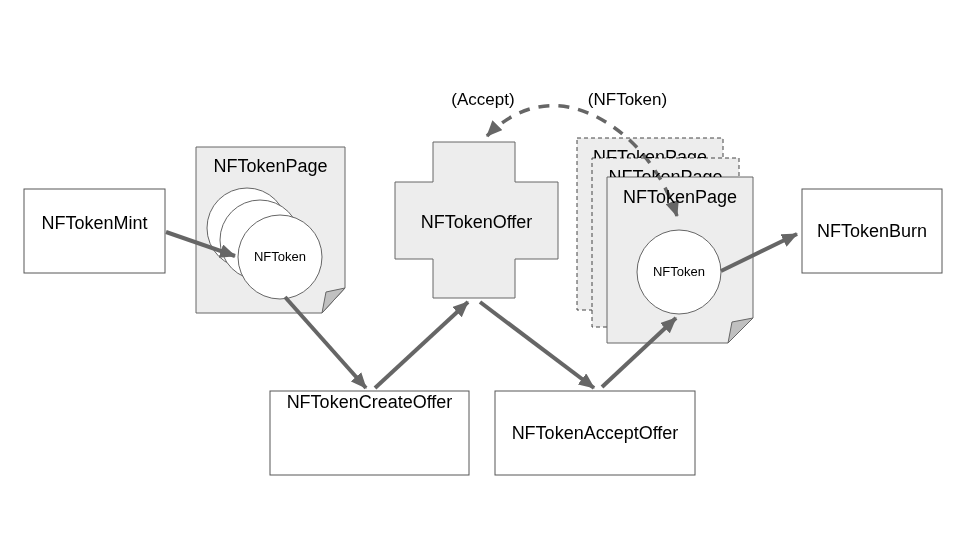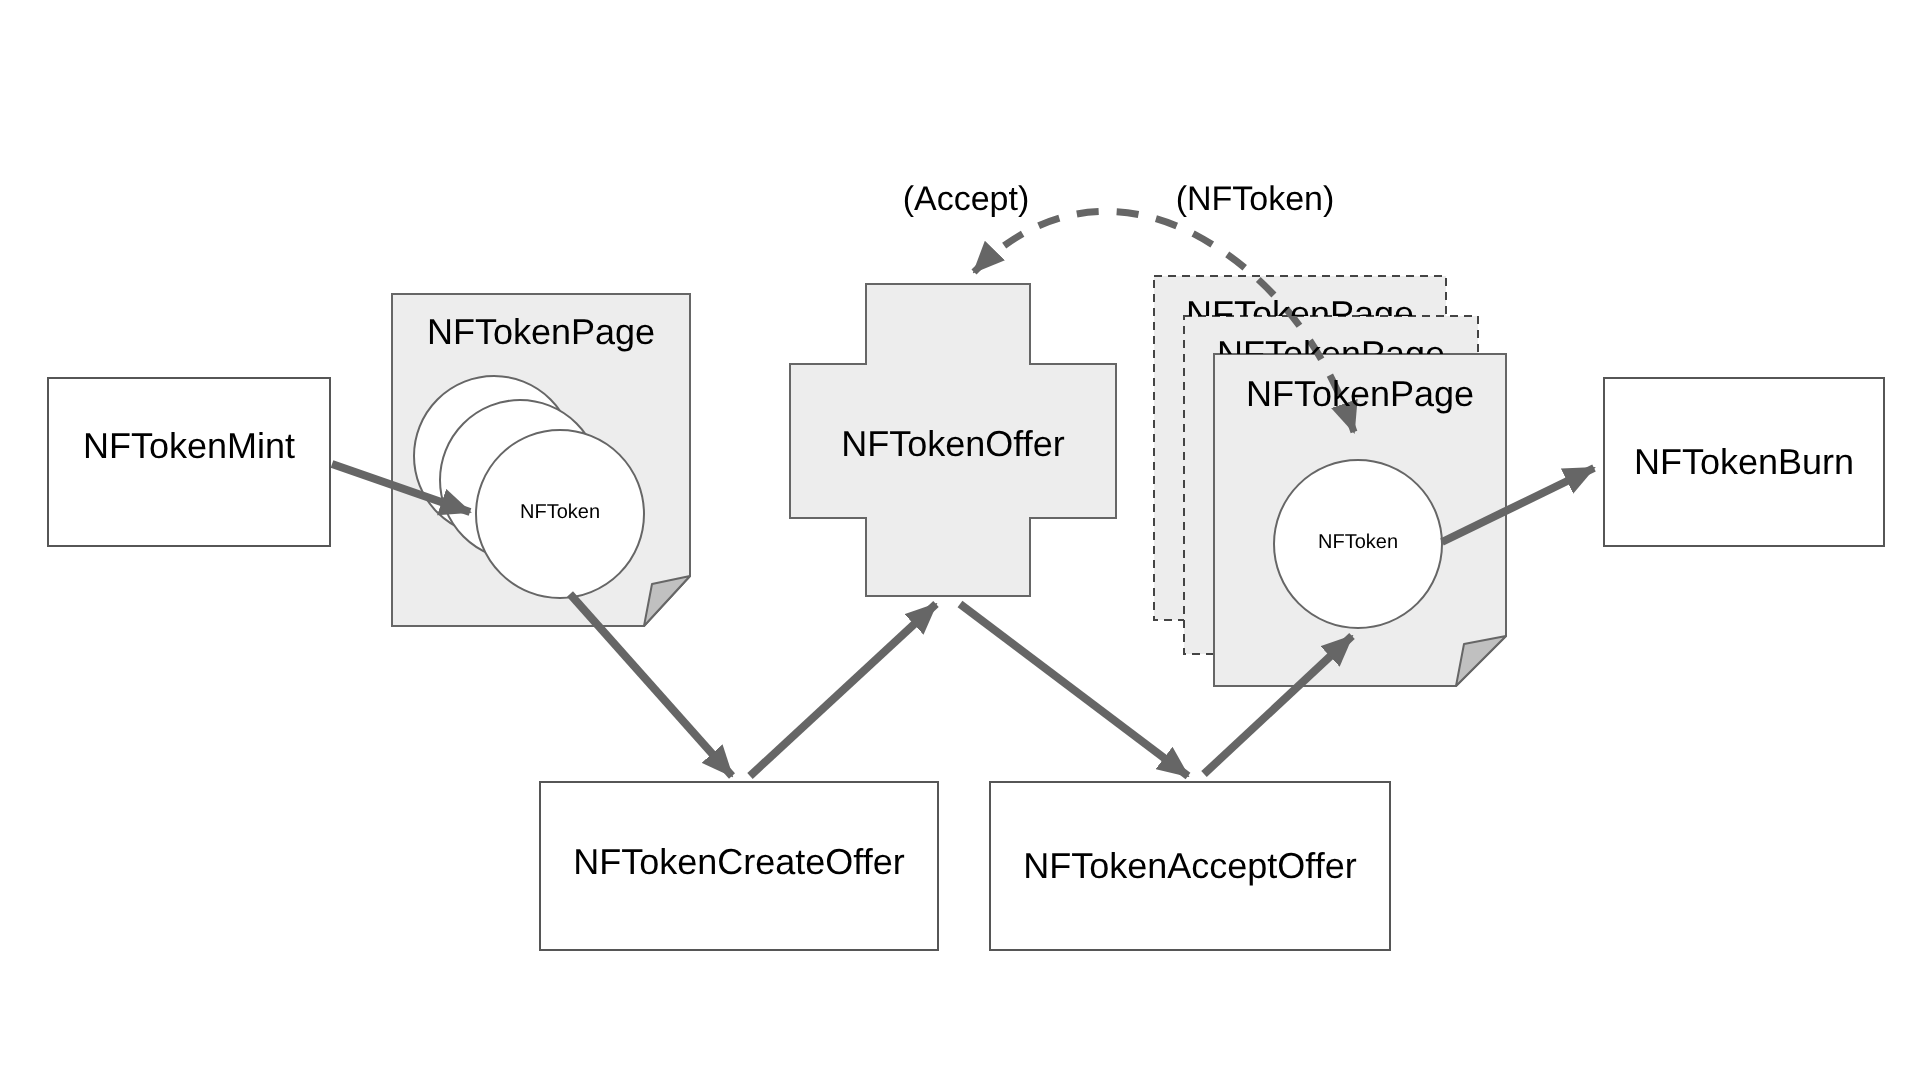--- a/index.html
+++ b/index.html
@@ -5,21 +5,21 @@
   html,body{margin:0;padding:0;background:#ffffff;}
   #stage{
     position:relative;width:960px;height:540px;background:#ffffff;overflow:hidden;
     font-family:"Liberation Sans", sans-serif;color:#000;
   }
   #shapes{position:absolute;left:0;top:0;width:960px;height:540px;}
   .lbl{position:absolute;display:flex;align-items:center;justify-content:center;
        text-align:center;font-size:18px;line-height:20px;color:#000;}
   .box-label{font-size:18px;}
   .page-title{font-size:18px;}
-  .token-label{font-size:10px;line-height:10px;}
+  .token-label{font-size:13px;line-height:10px;}
   .annot{font-size:17px;}
   .clip-title{position:absolute;overflow:hidden;text-align:center;font-size:18px;}
   .clip-title span{display:block;line-height:20px;}
 </style>
 </head>
 <body>
 
 <div id="stage">
 
   <svg id="shapes" width="960" height="540" viewBox="0 0 960 540" xmlns="http://www.w3.org/2000/svg">
@@ -75,19 +75,19 @@
   </div>
 
   <div class="clip-title" style="left:592px;top:158px;width:147px;height:19px;">
     <span style="margin-top:9px;">NFTokenPage</span>
   </div>
 
   <div class="lbl page-title" style="left:607px;top:186px;width:146px;height:22px;">NFTokenPage</div>
 
   <div class="lbl token-label" style="left:637px;top:265px;width:84px;height:14px;">NFToken</div>
 
-  <div class="lbl box-label" style="left:270px;top:397px;width:199px;height:68px;border-radius:10px;">NFTokenCreateOffer</div>
+  <div class="lbl box-label" style="left:270px;top:368px;width:199px;height:68px;border-radius:10px;">NFTokenCreateOffer</div>
 
   <div class="lbl box-label" style="left:495px;top:391px;width:200px;height:84px;">NFTokenAcceptOffer</div>
 
   <div class="lbl box-label" style="left:802px;top:189px;width:140px;height:84px;">NFTokenBurn</div>
 
 </div>
 
 </body></html>

